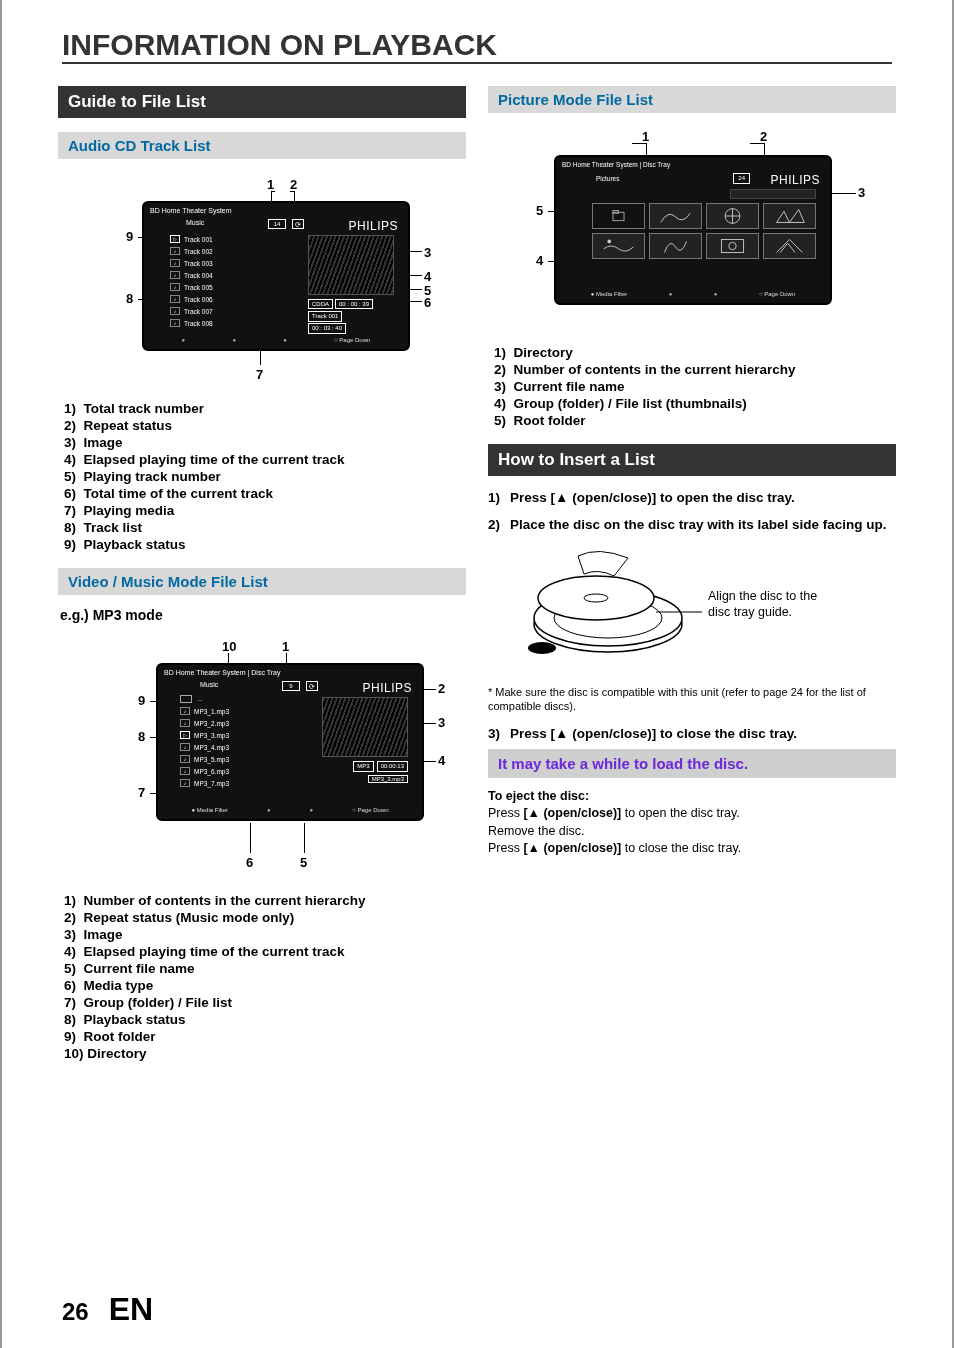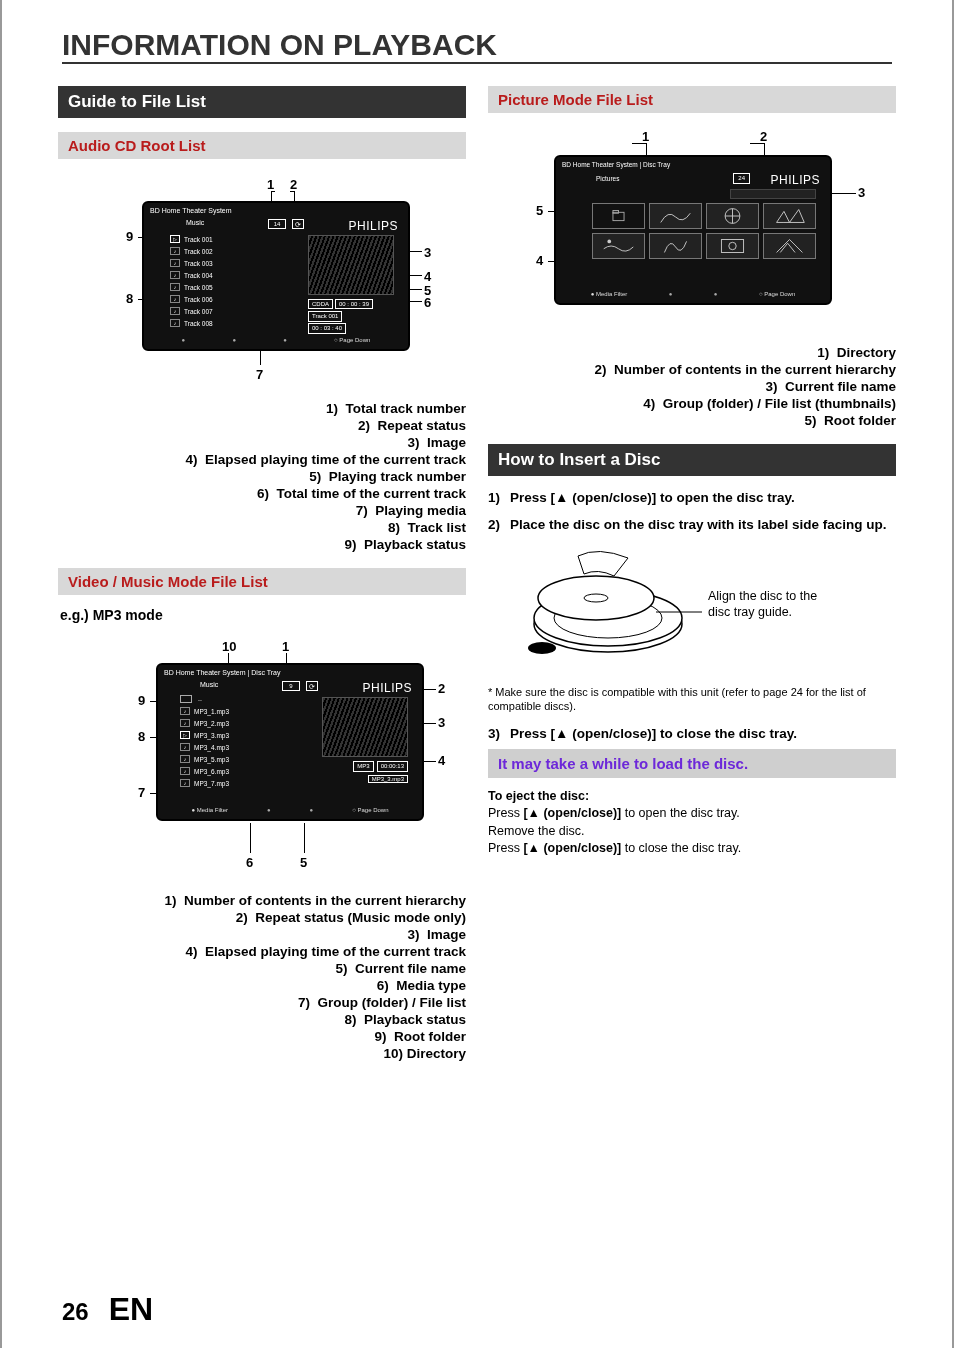--- a/index.html
+++ b/index.html
@@ -32,21 +32,21 @@
   .sec-banner-dark {
     background: #333;
     color: #fff;
     font-weight: 700;
     font-size: 17px;
     padding: 6px 10px;
     margin-bottom: 14px;
   }
   .sec-banner-grey {
     background: #d8d8d8;
-    color: #b91c1c;
+    color: #0369a1;
     font-weight: 700;
     font-size: 15px;
     padding: 5px 10px;
     margin-bottom: 12px;
   }
   .sec-banner-grey-strong {
     background: #cfcfcf;
     color: #6d28d9;
     font-weight: 700;
     font-size: 15px;
@@ -57,21 +57,20 @@
     font-weight: 700;
     font-size: 14px;
     margin: 4px 0 10px 2px;
   }
   .legend { padding-left: 6px; margin-top: 10px; }
   .legend li {
     list-style: none;
     font-size: 13.5px;
     font-weight: 700;
     margin: 2px 0;
-    text-align: right;
   }
   .legend li span.lbl { font-weight: 700; }
   .fig-wrap {
     position: relative;
     margin: 10px auto 6px auto;
   }
   
   .d1 { width: 380px; height: 220px; margin-left: auto; margin-right: auto; }
   .screen {
     position: absolute;
@@ -181,21 +180,21 @@
 </style>
 </head>
 <body>
 
 <h1 class="page-title">INFORMATION ON PLAYBACK</h1>
 
 <div class="cols">
 
   <div class="col">
     <div class="sec-banner-dark">Guide to File List</div>
-    <div class="sec-banner-grey">Audio CD Root List</div>
+    <div class="sec-banner-grey">Audio CD Track List</div>
 
     <div class="fig-wrap d1">
 
       <span class="callout-num" style="position:absolute; left:195px; top:6px;">1</span>
       <span class="callout-num" style="position:absolute; left:218px; top:6px;">2</span>
       <span class="callout-num" style="position:absolute; left:352px; top:74px;">3</span>
       <span class="callout-num" style="position:absolute; left:352px; top:98px;">4</span>
       <span class="callout-num" style="position:absolute; left:352px; top:112px;">5</span>
       <span class="callout-num" style="position:absolute; left:352px; top:124px;">6</span>
       <span class="callout-num" style="position:absolute; left:184px; top:196px;">7</span>
@@ -439,21 +438,21 @@
     </div>
 
     <ol class="legend">
       <li><span class="lbl">1)&nbsp;&nbsp;</span><span>Directory</span></li>
       <li><span class="lbl">2)&nbsp;&nbsp;</span><span>Number of contents in the current  hierarchy</span></li>
       <li><span class="lbl">3)&nbsp;&nbsp;</span><span>Current file name</span></li>
       <li><span class="lbl">4)&nbsp;&nbsp;</span><span>Group (folder) / File list (thumbnails)</span></li>
       <li><span class="lbl">5)&nbsp;&nbsp;</span><span>Root folder</span></li>
     </ol>
 
-    <div class="sec-banner-dark" style="margin-top:16px;">How to Insert a Disc</div>
+    <div class="sec-banner-dark" style="margin-top:16px;">How to Insert a List</div>
 
     <div class="step">
       <span class="n">1)</span>
       <span class="t"><span>Press [</span><span class="eject-glyph">▲</span><span> (open/close)] to open the disc tray.</span></span>
     </div>
 
     <div class="step" style="margin-top:12px;">
       <span class="n">2)</span>
       <span class="t">Place the disc on the disc tray with its label side facing up.</span>
     </div>

